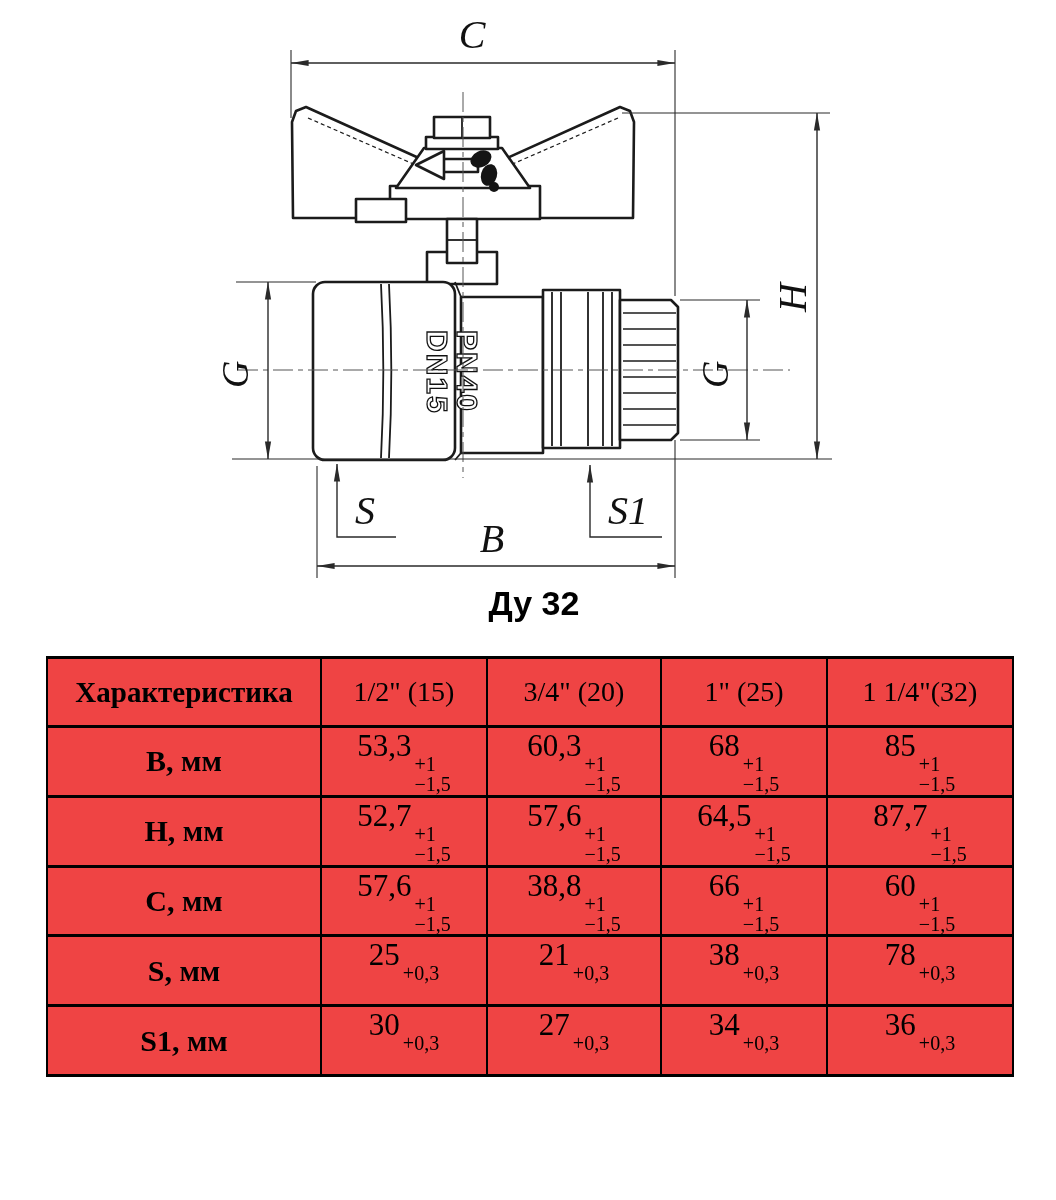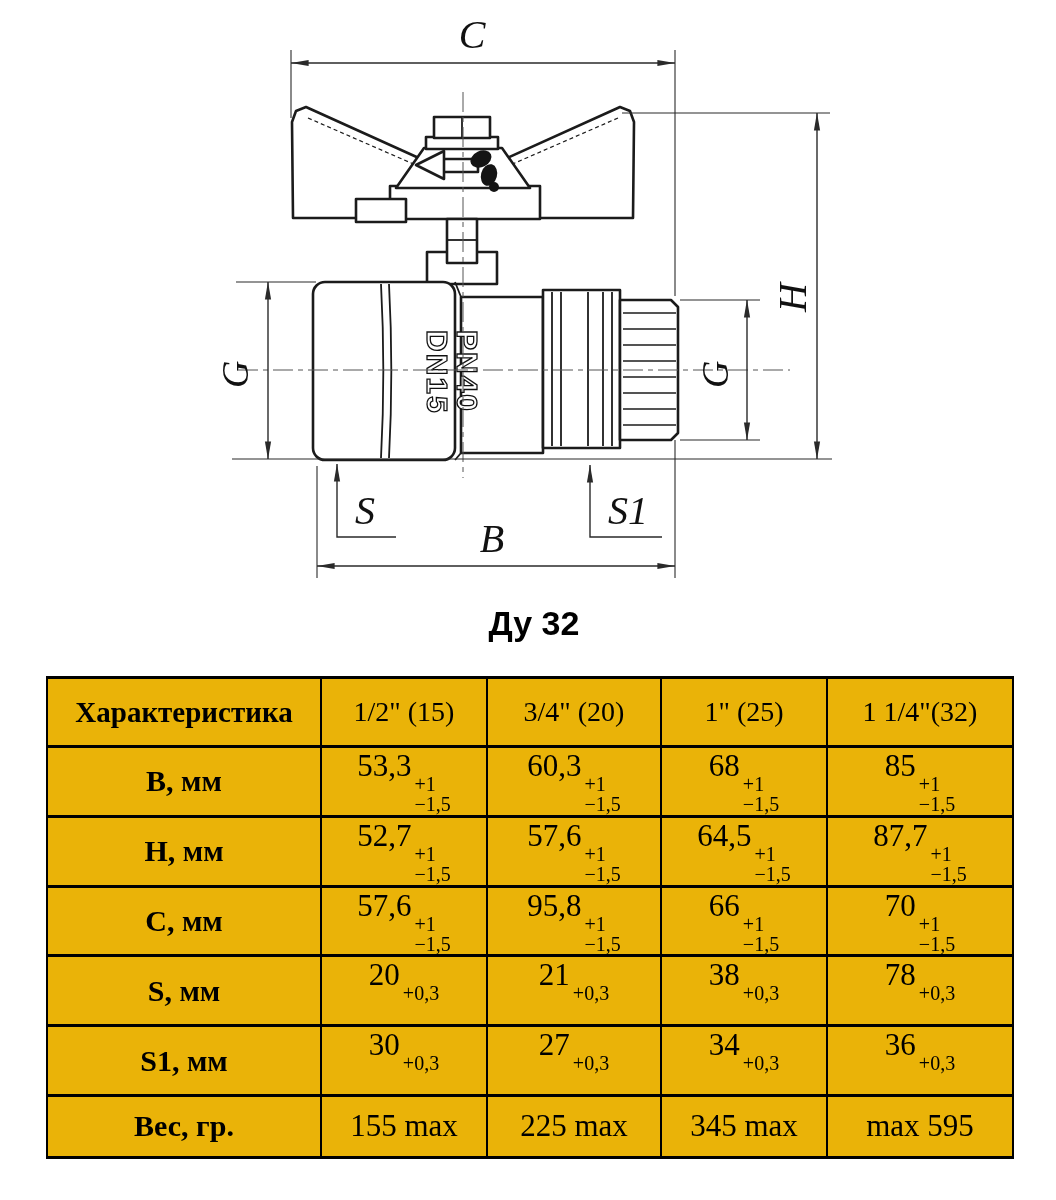--- a/index.html
+++ b/index.html
@@ -19,27 +19,27 @@
   .cline { fill:none; stroke:#555; stroke-width:1; stroke-dasharray:20 5 5 5; }
   .dimtext  { font:italic 40px "Liberation Serif", serif; fill:#111; }
   .dimtext.small { font-size:38px; }
   .marktext { font:700 30px "Liberation Sans", sans-serif; fill:#fff;
               stroke:#111; stroke-width:1.3; letter-spacing:2px; }
   .ink { fill:#141414; stroke:none; }
 
   
   .caption {
     height:48px; line-height:42px; text-align:center; padding-left:12px;
-    font:700 34px "Liberation Sans", sans-serif; color:#000;margin-top:20px;
+    font:700 34px "Liberation Sans", sans-serif; color:#000;
   }
 
   
   table.spec {
     border-collapse:collapse; table-layout:fixed;
-    margin:24px 0 0 46px; width:966px; background:#eab308;
+    margin:24px 0 0 46px; width:966px; background:#ef4444;
   }
   .spec th, .spec td {
     border-left:2px solid #000; border-right:2px solid #000;
     border-top:3px solid #000; border-bottom:3px solid #000;
     text-align:center; vertical-align:middle; padding:0;
   }
   .spec thead tr { height:69px; }
   .spec tbody tr { height:62px; }
   .spec thead th { font:700 29px "Liberation Serif", serif; }
   .spec thead th.szcol { font-weight:400; font-size:28px; }
@@ -216,36 +216,36 @@
             <span>+1</span>
             <span>−1,5</span>
           </span></td>
     </tr>
     <tr>
       <th>С, мм</th>
       <td><span>57,6</span><span class="tol">
             <span>+1</span>
             <span>−1,5</span>
           </span></td>
-      <td><span>95,8</span><span class="tol">
+      <td><span>38,8</span><span class="tol">
             <span>+1</span>
             <span>−1,5</span>
           </span></td>
       <td><span>66</span><span class="tol">
             <span>+1</span>
             <span>−1,5</span>
           </span></td>
-      <td><span>70</span><span class="tol">
+      <td><span>60</span><span class="tol">
             <span>+1</span>
             <span>−1,5</span>
           </span></td>
     </tr>
     <tr>
       <th>S, мм</th>
-      <td><span>20</span><span class="tol">
+      <td><span>25</span><span class="tol">
             <span>+0,3</span>
             <span></span>
           </span></td>
       <td><span>21</span><span class="tol">
             <span>+0,3</span>
             <span></span>
           </span></td>
       <td><span>38</span><span class="tol">
             <span>+0,3</span>
             <span></span>
@@ -267,21 +267,14 @@
           </span></td>
       <td><span>34</span><span class="tol">
             <span>+0,3</span>
             <span></span>
           </span></td>
       <td><span>36</span><span class="tol">
             <span>+0,3</span>
             <span></span>
           </span></td>
     </tr>
-    <tr>
-      <th>Вес, гр.</th>
-      <td><span>155 max</span></td>
-      <td><span>225 max</span></td>
-      <td><span>345 max</span></td>
-      <td><span>max 595</span></td>
-    </tr>
   </tbody>
 </table>
 
 </body></html>

